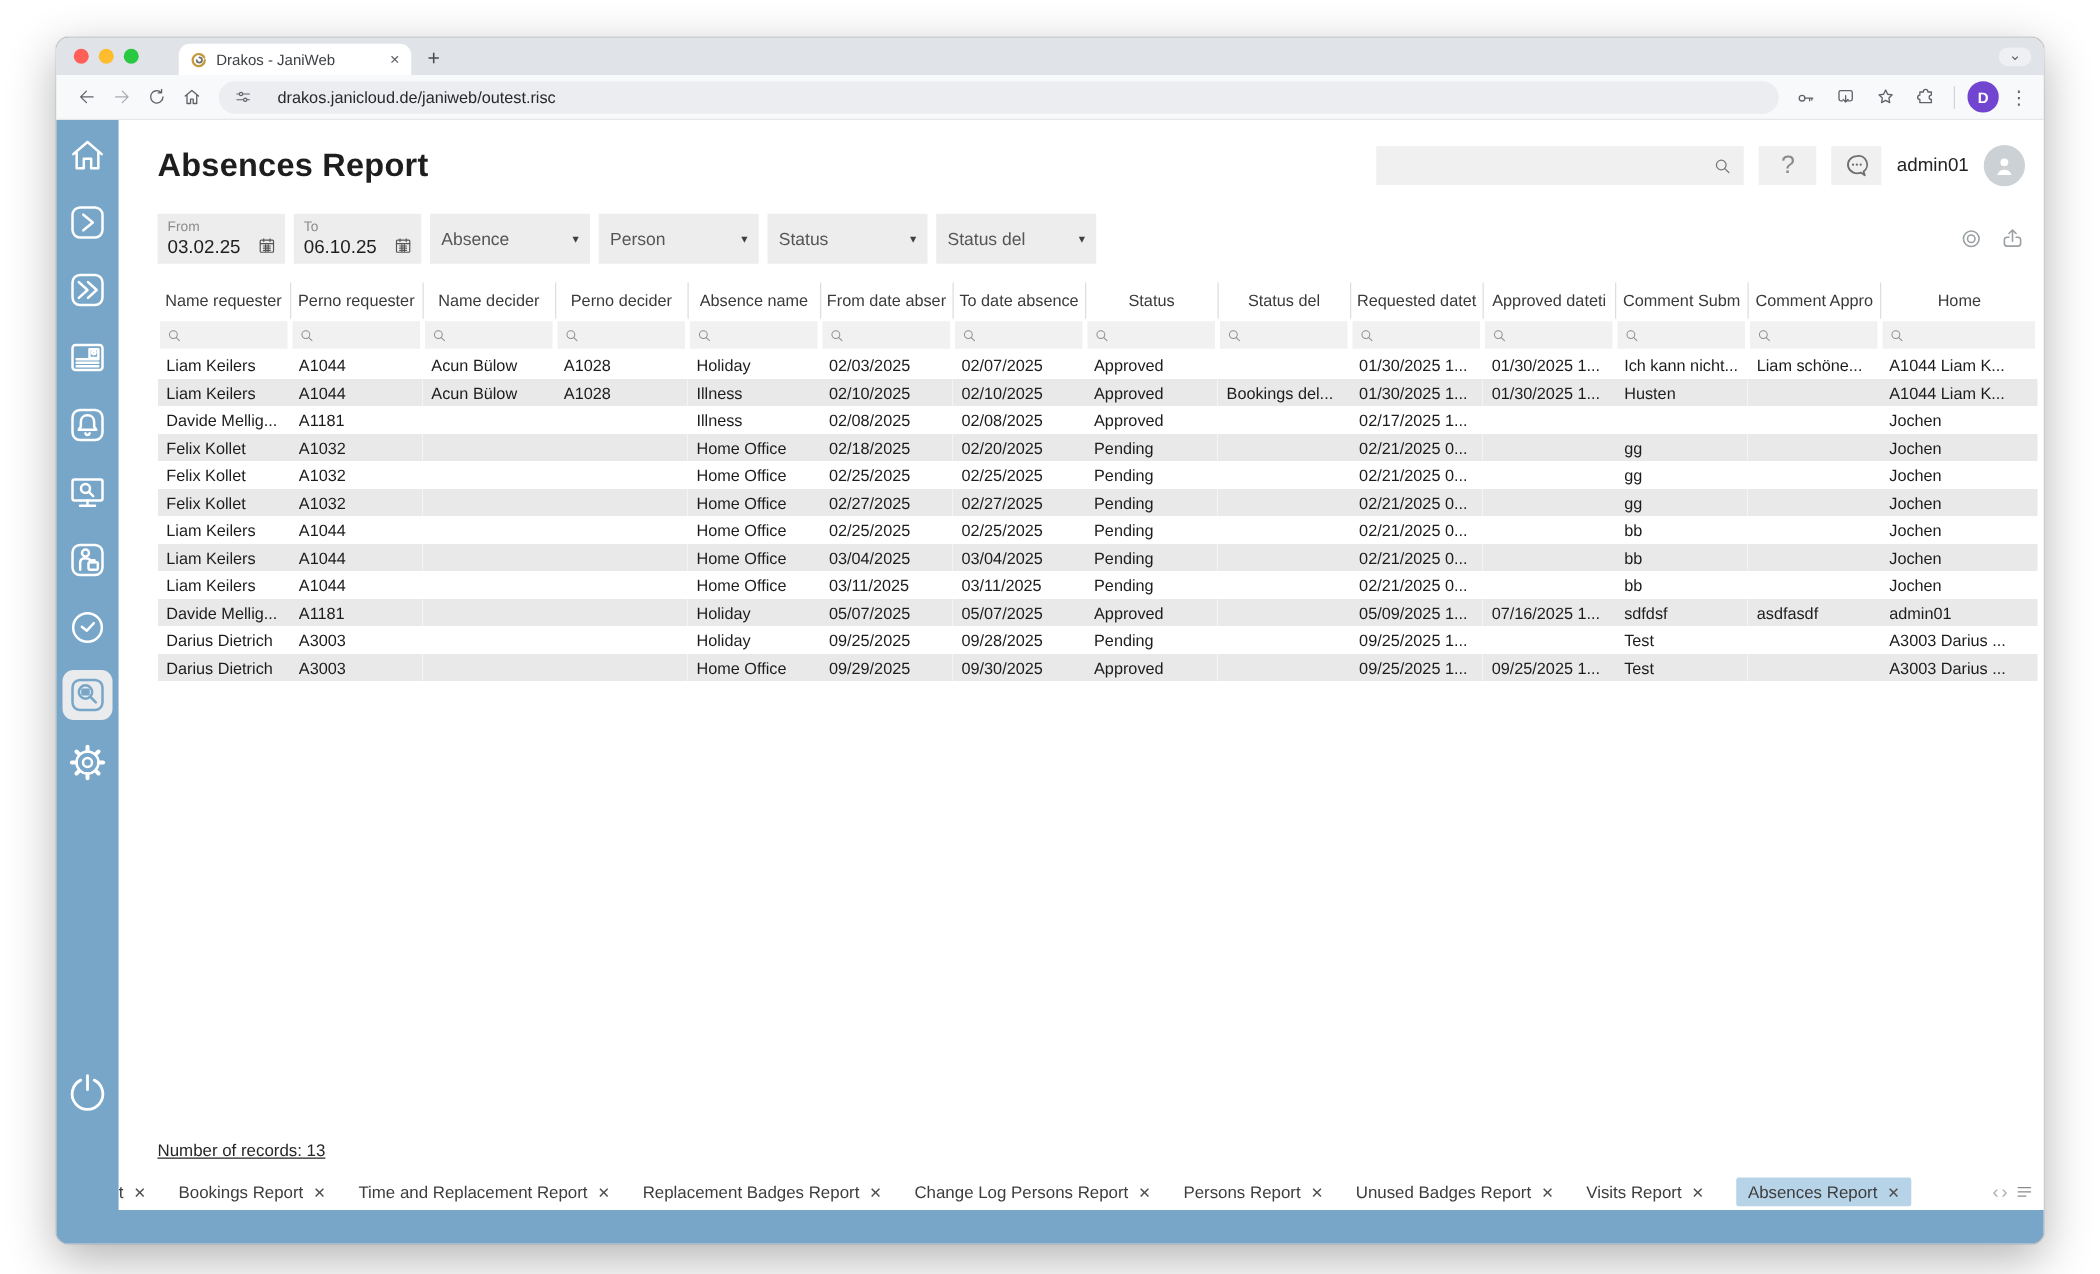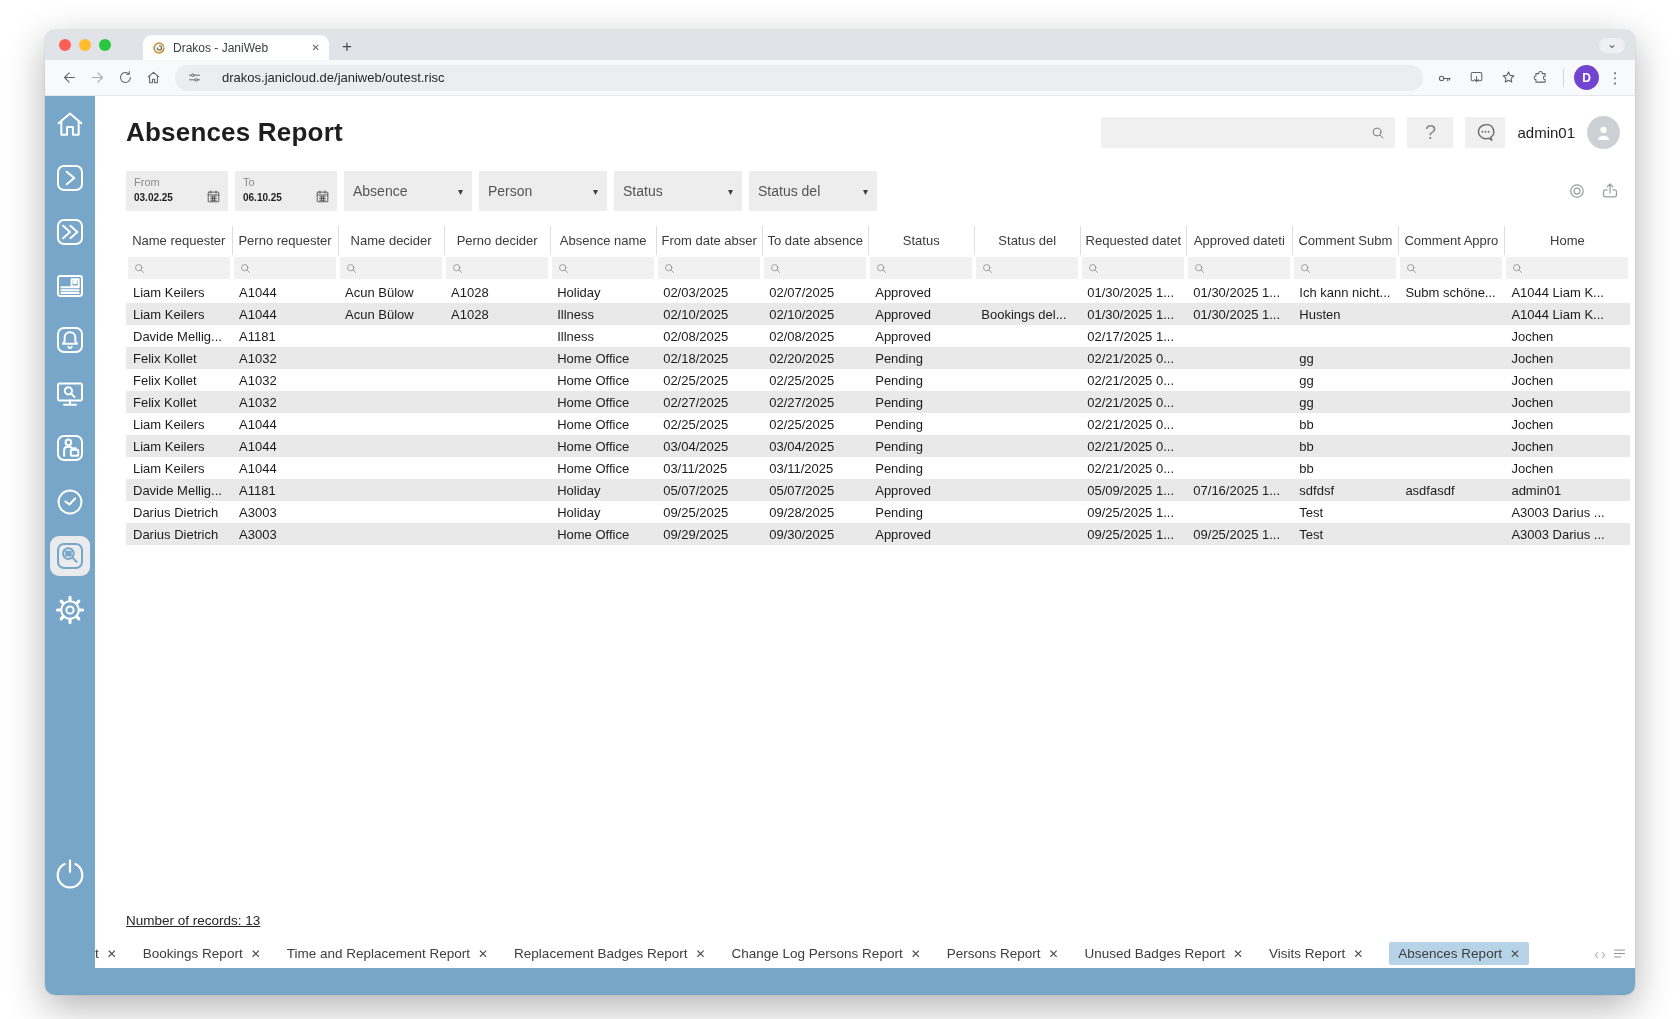--- a/index.html
+++ b/index.html
@@ -60,21 +60,21 @@
   .uavatar{width:33px;height:33px;border-radius:50%;background:#ccd1d5;display:flex;align-items:center;justify-content:center;color:#fff;}
   .uavatar svg{width:21px;height:21px;}
   
   .btn-row{display:flex;gap:7px;margin:25px 0 0 31px;}
   .btn{height:34px;padding:0 18px;font-size:15px;color:#fff;background:#6d9ec3;display:flex;align-items:center;border:none;border-radius:1px;}
   .btn.run{background:#4d84ad;padding:0 27px;}
   
   .filter-row{display:flex;gap:7px;margin:22px 15px 0 31px;align-items:stretch;}
   .fbox{width:102px;height:40px;background:#ededed;box-sizing:border-box;padding:5px 8px 0 8px;position:relative;}
   .flabel{font-size:11px;color:#8c8c8c;line-height:13px;}
-  .fvalue{font-size:10px;color:#1f1f1f;font-weight:700;line-height:18px;}
+  .fvalue{font-size:15px;color:#1f1f1f;font-weight:400;line-height:18px;}
   .fcal{position:absolute;right:7px;bottom:7px;width:15px;height:15px;color:#555;}
   .fsel{width:128px;height:40px;background:#ededed;box-sizing:border-box;display:flex;align-items:center;padding:0 9px;font-size:14px;color:#555;}
   .fcaret{margin-left:auto;font-size:10px;color:#3f3f3f;}
   .row-icons{margin-left:auto;display:flex;gap:13px;align-items:center;color:#9a9fa3;}
   .row-icons svg{width:20px;height:20px;}
   
   .table-wrap{margin:15px 5px 0 31px;}
   table{width:100%;border-collapse:collapse;table-layout:fixed;font-size:13px;}
   th{font-weight:400;color:#3a3a3a;height:29px;border-left:1px solid #dedede;
      white-space:nowrap;overflow:hidden;padding:0 2px;}
@@ -548,21 +548,21 @@
                 <td>Acun Bülow</td>
                 <td>A1028</td>
                 <td>Holiday</td>
                 <td>02/03/2025</td>
                 <td>02/07/2025</td>
                 <td>Approved</td>
                 <td></td>
                 <td>01/30/2025 1...</td>
                 <td>01/30/2025 1...</td>
                 <td>Ich kann nicht...</td>
-                <td>Subm schöne...</td>
+                <td>Liam schöne...</td>
                 <td>A1044 Liam K...</td>
               </tr>
               <tr>
                 <td>Liam Keilers</td>
                 <td>A1044</td>
                 <td>Acun Bülow</td>
                 <td>A1028</td>
                 <td>Illness</td>
                 <td>02/10/2025</td>
                 <td>02/10/2025</td>

